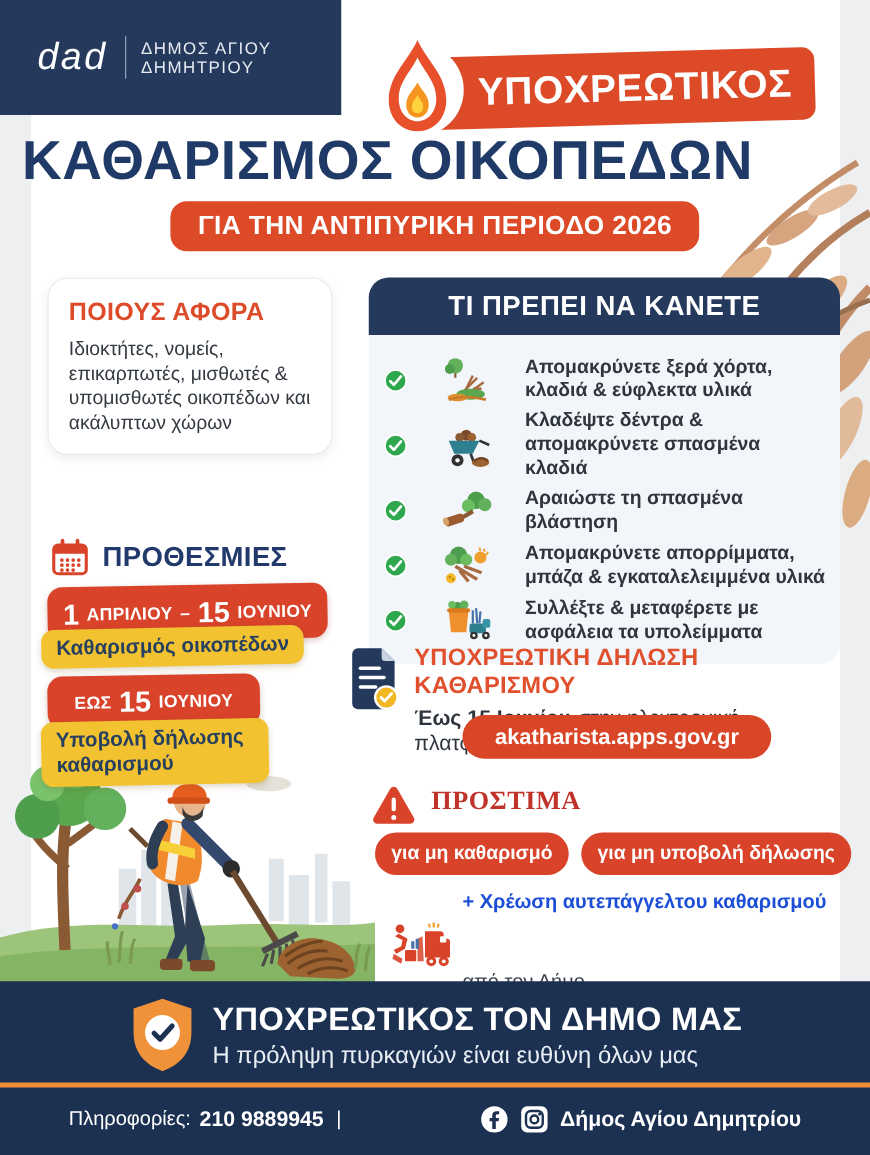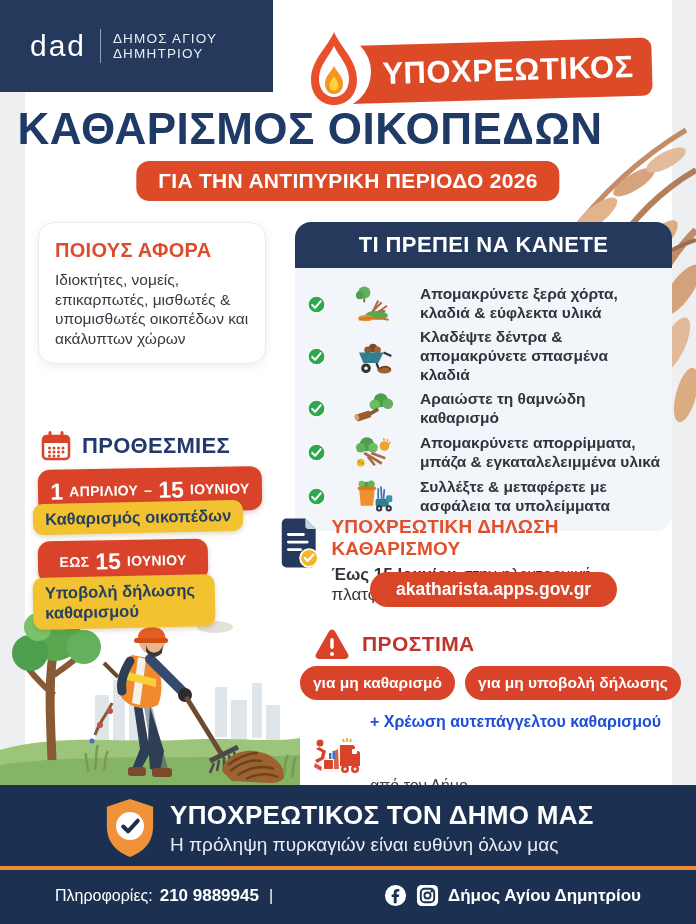--- a/index.html
+++ b/index.html
@@ -6,21 +6,21 @@
   body{width:696px;height:924px;position:relative;overflow:hidden;
        background:#edeff1;font-family:"Liberation Sans",sans-serif;}
   .abs{position:absolute;}
 
   
   .sheet{left:25px;top:0;width:647px;height:795px;background:#ffffff;z-index:1;}
 
   
   .logobox{left:0;top:0;width:273px;height:92px;background:#24395c;z-index:6;
            display:flex;align-items:center;padding-left:30px;box-sizing:border-box;color:#fff;}
-  .logo-script{font-size:30px;font-weight:300;letter-spacing:2px;}
+  .logo-script{font-size:30px;font-weight:300;font-style:italic;letter-spacing:2px;}
   .logo-sep{width:1px;height:34px;background:#8fa0b8;margin:0 12px 0 14px;}
   .logo-muni{font-size:13.5px;letter-spacing:1.2px;font-weight:500;color:#e8edf4;}
 
   
   .oblig{left:330px;top:42px;width:322px;height:58px;background:#dc4a28;border-radius:10px;
          transform:rotate(-1.6deg);z-index:6;display:flex;align-items:center;justify-content:center;
          padding-left:34px;box-sizing:border-box;}
   .oblig-text{color:#fff;font-weight:800;font-size:31px;letter-spacing:.5px;}
   .flame-wrap{left:295px;top:26px;width:78px;height:90px;z-index:7;}
 
@@ -73,21 +73,21 @@
   .decl{left:278px;top:516px;width:394px;z-index:3;}
   .decl-flex{display:flex;gap:12px;}
   .decl-h{color:#e0502d;font-size:19px;font-weight:800;letter-spacing:.2px;}
   .decl-line{color:#2f353c;font-size:17px;margin-top:5px;}
   .decl-line .bold{font-weight:800;}
   .decl-line .rest{margin-left:5px;font-weight:500;}
   .platform{left:370px;top:572px;background:#d94527;color:#fff;border-radius:18px;
             padding:7px 26px;font-size:17.5px;font-weight:800;z-index:3;white-space:nowrap;}
 
   
-  .fines-head{left:314px;top:628px;display:flex;align-items:center;gap:12px;z-index:3;}
+  .fines-head{left:297px;top:628px;display:flex;gap:12px;z-index:3;font-family:Liberation Serif, serif;}
   .fines-title{color:#c0332a;font-size:21px;font-weight:800;letter-spacing:.4px;}
   .fines-pills{left:300px;top:666px;display:flex;gap:10px;z-index:3;}
   .pill{background:#d8432a;color:#fff;border-radius:17px;padding:8px 13px;font-size:15.5px;font-weight:700;white-space:nowrap;}
   .fines-note{left:312px;top:712px;display:flex;gap:10px;align-items:center;z-index:3;}
   .note-bold{color:#1d4ed8;font-size:16px;font-weight:800;line-height:1.25;}
   .note-rest{color:#3c434b;font-size:16px;font-weight:400;line-height:1.25;margin-top:44px;}
 
   
   .illus{left:0;top:575px;width:300px;height:220px;z-index:2;}
 
@@ -313,21 +313,21 @@
         <path d="M5.5 10.5 L8.5 13.5 L14.5 6.5" stroke="#fff" stroke-width="2.2" fill="none" stroke-linecap="round" stroke-linejoin="round"></path>
       </svg>
       <svg class="ic" width="42" height="40" viewBox="0 0 48 44">
         <circle cx="33" cy="12" r="8" fill="#4e9e4e"></circle>
           <circle cx="41" cy="16" r="6" fill="#63b15c"></circle>
           <circle cx="26" cy="17" r="6" fill="#6cbd5f"></circle>
         <path d="M30 22 C24 26 16 30 9 33" stroke="#8a5a35" stroke-width="4" fill="none"></path>
         <rect x="4" y="26" width="18" height="8" rx="3" transform="rotate(-18 13 30)" fill="#9c5a2d"></rect>
         <ellipse cx="5.5" cy="31.5" rx="2.6" ry="3.8" transform="rotate(-18 5.5 31.5)" fill="#d8a16a"></ellipse>
       </svg>
-      <div class="todo-text">Αραιώστε τη θαμνώδη καθαρισμό</div>
+      <div class="todo-text">Αραιώστε τη σπασμένα βλάστηση</div>
     </div>
 
     <div class="todo-row">
       <svg class="chk" width="19" height="19" viewBox="0 0 20 20">
         <circle cx="10" cy="10" r="9" fill="#2da84e" stroke="#fff" stroke-width="1.5"></circle>
         <path d="M5.5 10.5 L8.5 13.5 L14.5 6.5" stroke="#fff" stroke-width="2.2" fill="none" stroke-linecap="round" stroke-linejoin="round"></path>
       </svg>
       <svg class="ic" width="42" height="40" viewBox="0 0 48 44">
         <circle cx="17" cy="12" r="8" fill="#4e9e4e"></circle>
           <circle cx="10" cy="16" r="5.5" fill="#63b15c"></circle>

